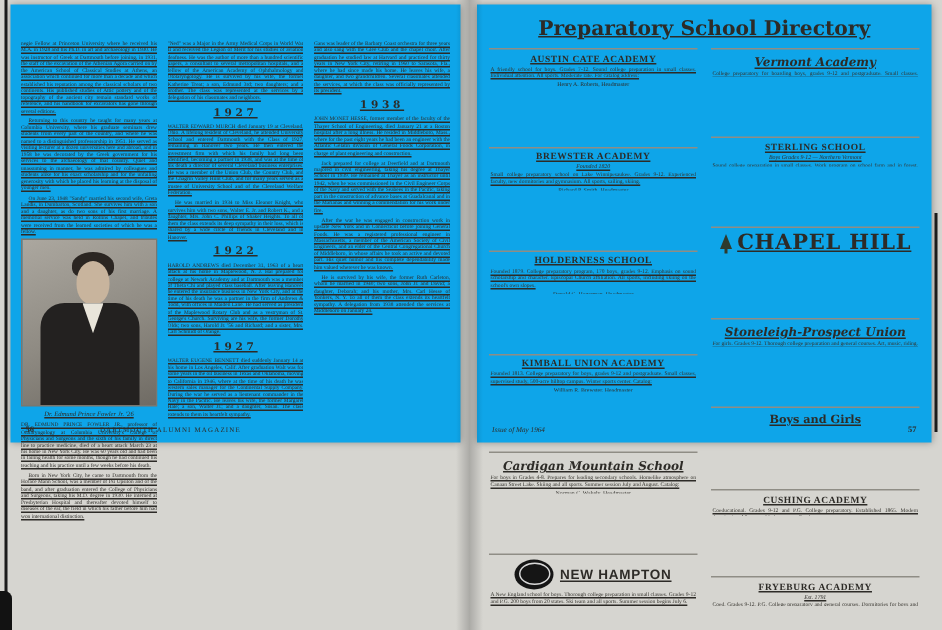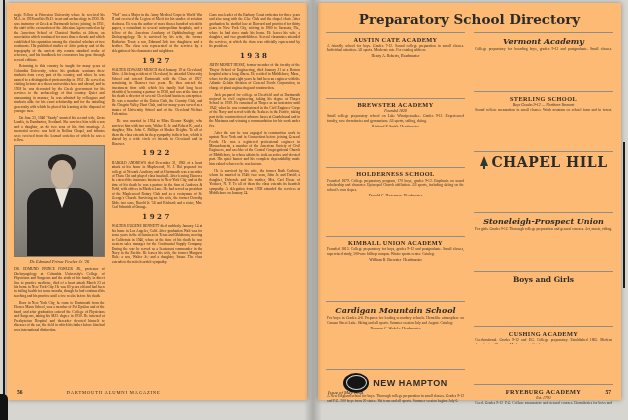--- a/index.html
+++ b/index.html
@@ -4,26 +4,26 @@
 <style>
   html,body{margin:0;padding:0;background:#b9b8b4;}
   .canvas{position:relative;width:628px;height:420px;background:#d6d5d0;overflow:hidden;
           font-family:"Liberation Serif",serif;color:#2d2b27;}
   
   .edge-left{position:absolute;left:3px;top:0;width:2px;height:420px;background:#1b1b1b;z-index:7;}
   .edge-blob{position:absolute;left:0;bottom:0;width:8px;height:26px;background:#121212;border-radius:0 5px 0 0;z-index:7;}
   .edge-right{position:absolute;right:3px;top:142px;width:2px;height:146px;background:#1b1b1b;z-index:7;}
   .gutter{position:absolute;left:304px;top:0;width:18px;height:420px;z-index:5;
           background:linear-gradient(90deg,rgba(0,0,0,0),rgba(0,0,0,.20) 50%,rgba(0,0,0,0));}
-  .page{position:absolute;top:3px;height:397px;background:#fdba74;box-shadow:0 0 5px rgba(0,0,0,.35);}
+  .page{position:absolute;top:3px;height:292px;background:#0ea5e9;box-shadow:0 0 5px rgba(0,0,0,.35);text-decoration:underline;}
   .page-left{left:7px;width:300px;}
   .page-right{left:318px;width:303px;}
 
   
-  .columns{display:flex;gap:7px;padding:10px 7px 0;height:384px;overflow:hidden;}
+  .columns{display:flex;gap:7px;padding:24px 7px 0;height:384px;overflow:hidden;}
   .col{flex:1;min-width:0;font-size:3.6px;line-height:1.24;text-align:justify;overflow:hidden;}
   .para{margin:0 0 2.5px;text-indent:5px;}
   .para.ni{text-indent:0;}
   .year-head{font-weight:bold;font-size:7px;letter-spacing:2.5px;text-align:center;margin:3.5px 0 2.5px;
              font-family:"DejaVu Serif",serif;}
   .photo{position:relative;width:100%;height:112px;margin:2px 0 0;overflow:hidden;
          background:linear-gradient(160deg,#aba79f 0%,#8e8a82 55%,#6f6b64 100%);
          border:1px solid #7a776f;box-sizing:border-box;}
   .photo .hair{position:absolute;left:33px;top:8px;width:28px;height:18px;background:#2b2622;border-radius:50% 50% 40% 40%;}
   .photo .face{position:absolute;left:36px;top:14px;width:22px;height:29px;background:#c8b49d;border-radius:50% 50% 46% 46%;}

